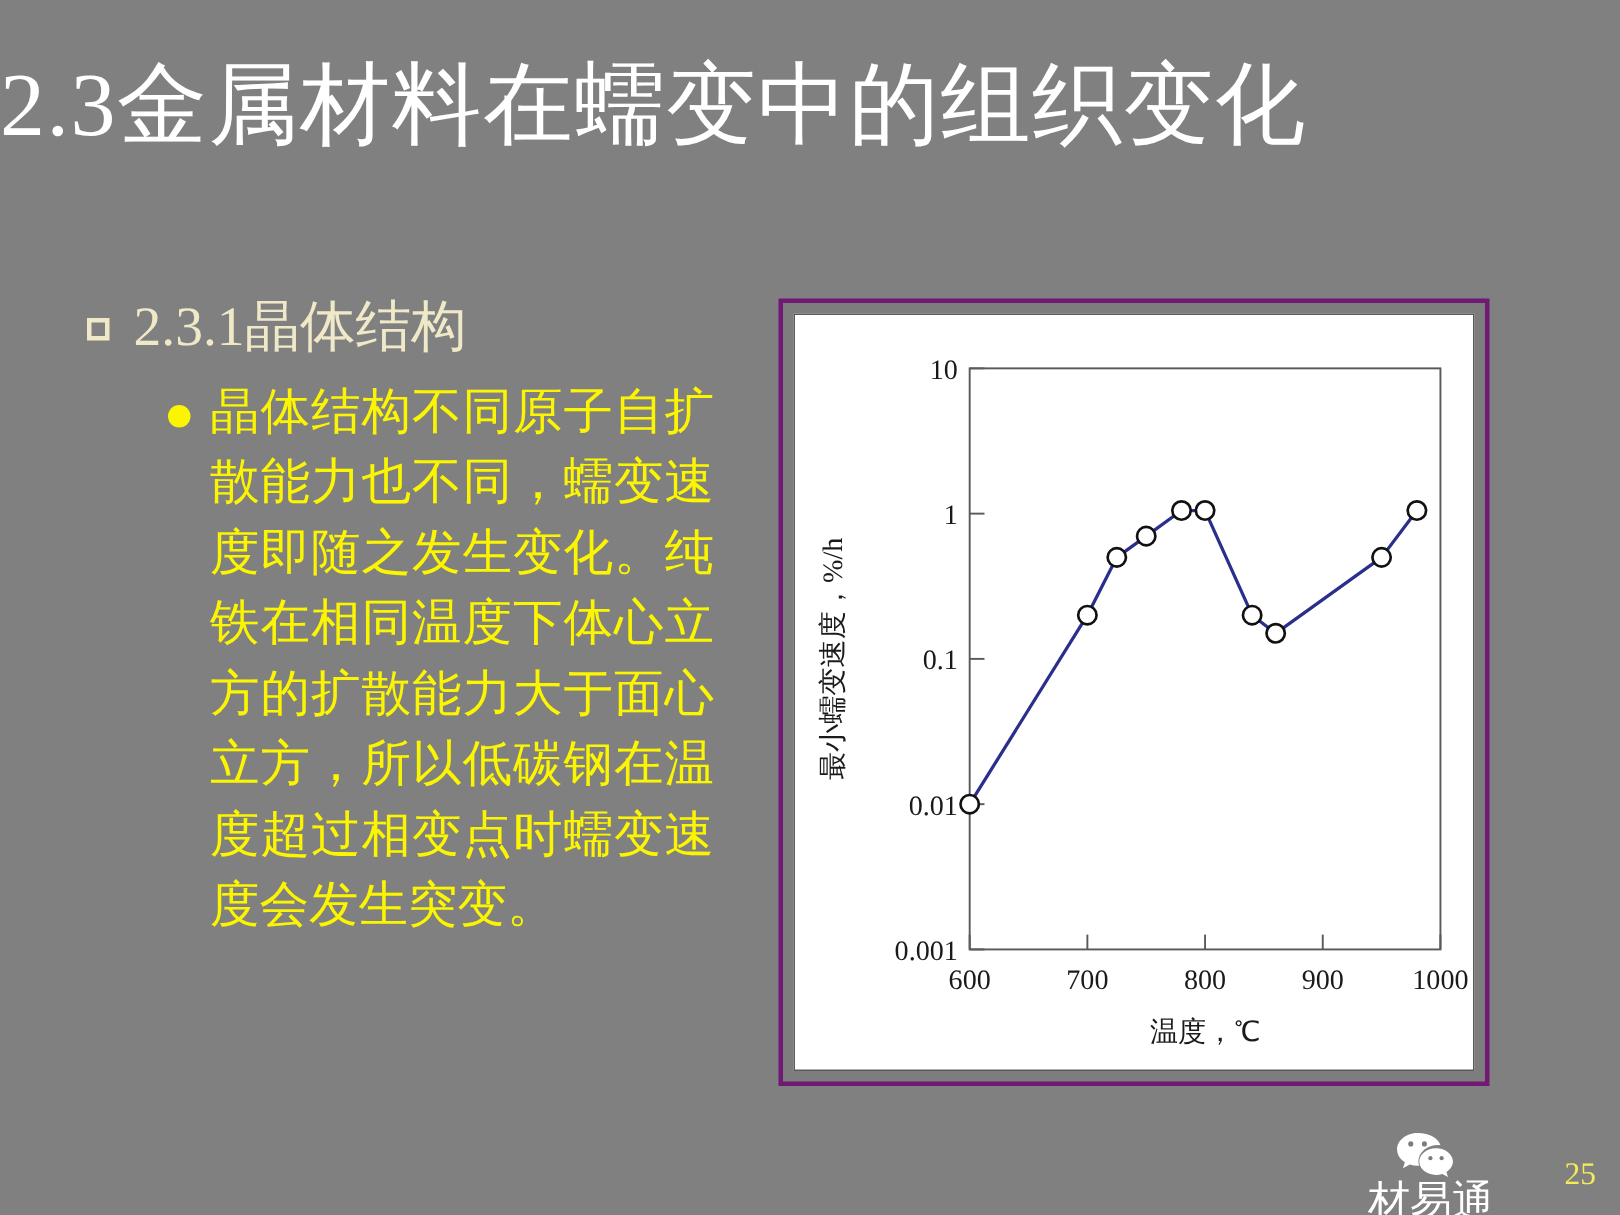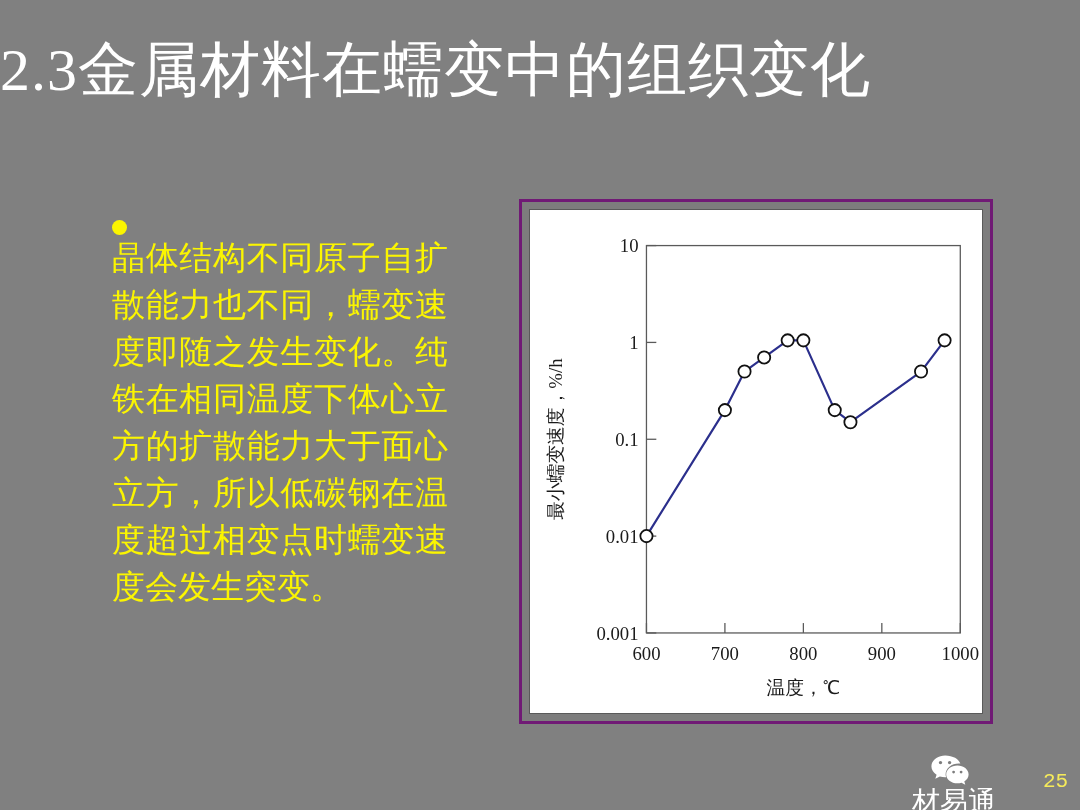--- a/index.html
+++ b/index.html
@@ -58,21 +58,20 @@
     line-height: 46px;
     font-family: "Liberation Serif", serif;
     white-space: nowrap;
   }
 
   .body-row {
     display: flex;
     align-items: flex-start;
     margin-left: 54px;
     margin-top: 6px;
-    flex-direction: column;
   }
   .round-bullet {
     width: 15px;
     height: 15px;
     border-radius: 50%;
     background: #fbf500;
     margin-top: 18px;
     margin-right: 13px;
     flex: 0 0 auto;
   }
@@ -144,30 +143,34 @@
     line-height: 32px;
     font-family: "Liberation Serif", serif;
     white-space: nowrap;
   }
   #page-number {
     position: absolute;
     left: 1043px;
     top: 770px;
     color: #f5ea5a;
     font-size: 21px;
-    font-family: Liberation Mono, monospace;
+    font-family: Liberation Serif, serif;
   }
 </style>
 </head>
 <body>
 
 <div id="slide-title">2.3金属材料在蠕变中的组织变化</div>
 
 <div id="content-column">
 
+  <div class="heading-row">
+    <span class="square-bullet"></span>
+    <span id="section-heading">2.3.1晶体结构</span>
+  </div>
 
   <div class="body-row">
     <span class="round-bullet"></span>
     <div id="body-paragraph">晶体结构不同原子自扩散能力也不同，蠕变速度即随之发生变化。纯铁在相同温度下体心立方的扩散能力大于面心立方，所以低碳钢在温度超过相变点时蠕变速度会发生突变。</div>
   </div>
 
 </div>
 
 <div id="figure-frame">
   <div id="figure-inner">

